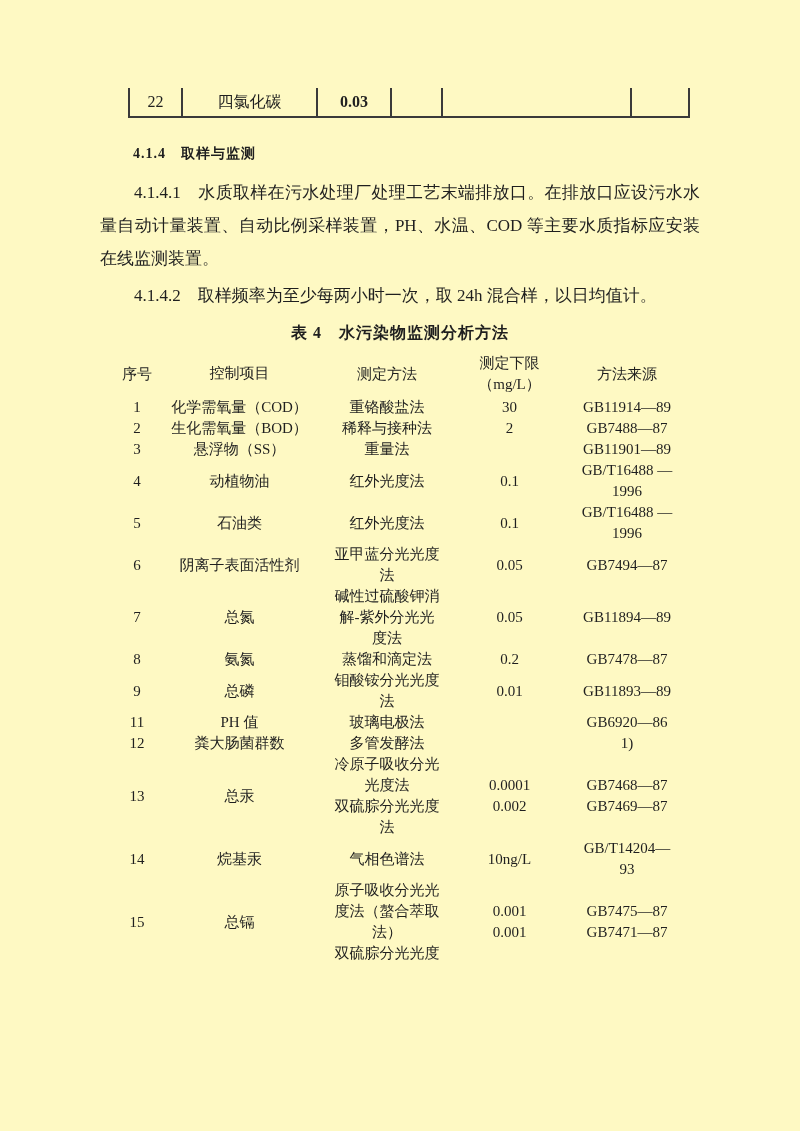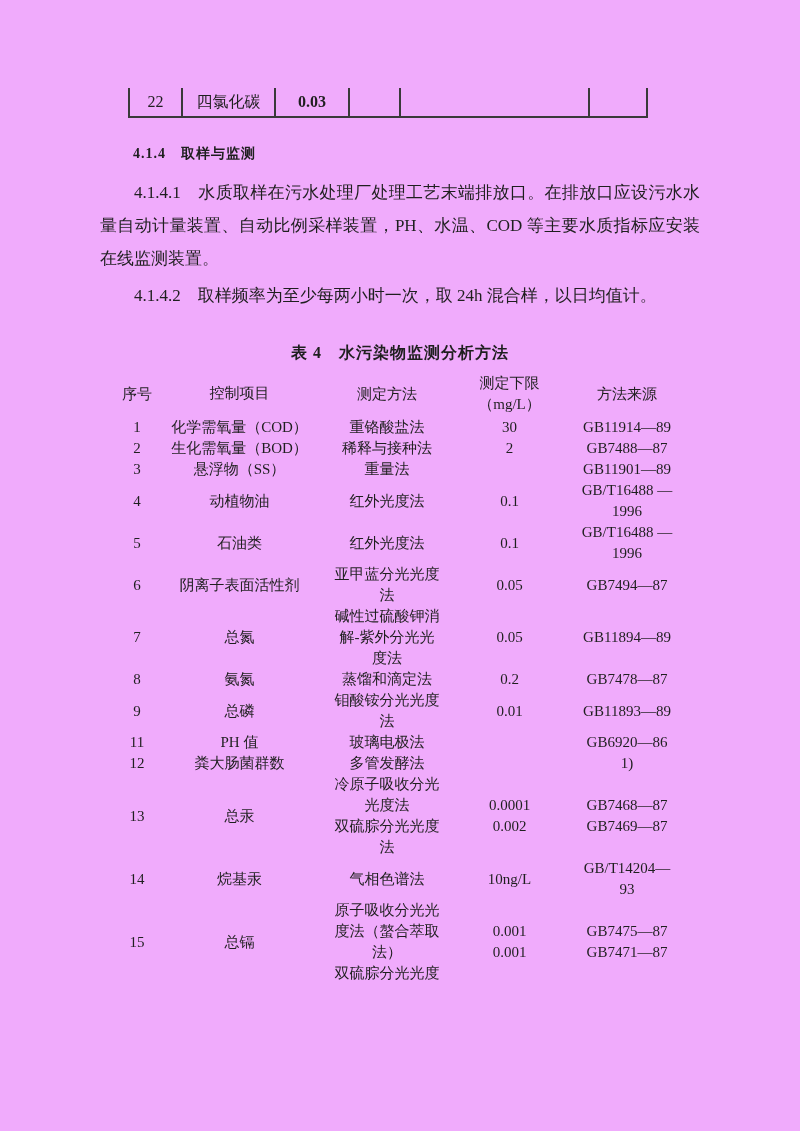--- a/index.html
+++ b/index.html
@@ -1,20 +1,20 @@
 <!DOCTYPE html>
 <html><head>
 <meta charset="utf-8">
 <style>
   * { margin: 0; padding: 0; box-sizing: border-box; }
   html, body { background: #e8e8e8; }
   .page {
     width: 800px;
     height: 1131px;
-    background: #f0abfc;
+    background: #fef9c3;
     color: #1f1f1f;
     font-family: "Liberation Serif", "DejaVu Serif", serif;
     margin: 0 auto;
     overflow: hidden;
     position: relative;
   }
   .content { padding: 88px 100px 0 100px; }
 
   
   table.fragment {
@@ -26,42 +26,42 @@
   table.fragment td {
     border-left: 2px solid #3a3a3a;
     border-bottom: 2px solid #3a3a3a;
     height: 29px;
     text-align: center;
     vertical-align: middle;
     overflow: hidden;
     white-space: nowrap;
   }
   table.fragment td:last-child { border-right: 2px solid #3a3a3a; }
-  .fc1 { width: 53px; }  .fc2 { width: 93px; margin-left: 24px; } .fc3 { width: 74px; font-weight: bold; }
+  .fc1 { width: 53px; }  .fc2 { width: 135px; margin-left: 24px; } .fc3 { width: 74px; font-weight: bold; }
   .fc4 { width: 51px; }  .fc5 { width: 189px; } .fc6 { width: 58px; }
 
   
   .section-heading {
     margin: 27px 0 0 33px;
     font-size: 14px;
     font-weight: bold;
     letter-spacing: 1px;
   }
   .para {
     margin-top: 4px;
     font-size: 17px;
     line-height: 33px;
     text-align: justify;
     text-indent: 34px;
   }
   .para:first-of-type { margin-top: 13px; }
 
   
   .table4-title {
-    margin-top: 31px;
+    margin-top: 11px;
     text-align: center;
     font-size: 16px;
     font-weight: bold;
     letter-spacing: 1px;
   }
   table.t4 {
     border-collapse: collapse;
     margin: 9px 0 0 12px;
     font-size: 15px;
     line-height: 21px;

